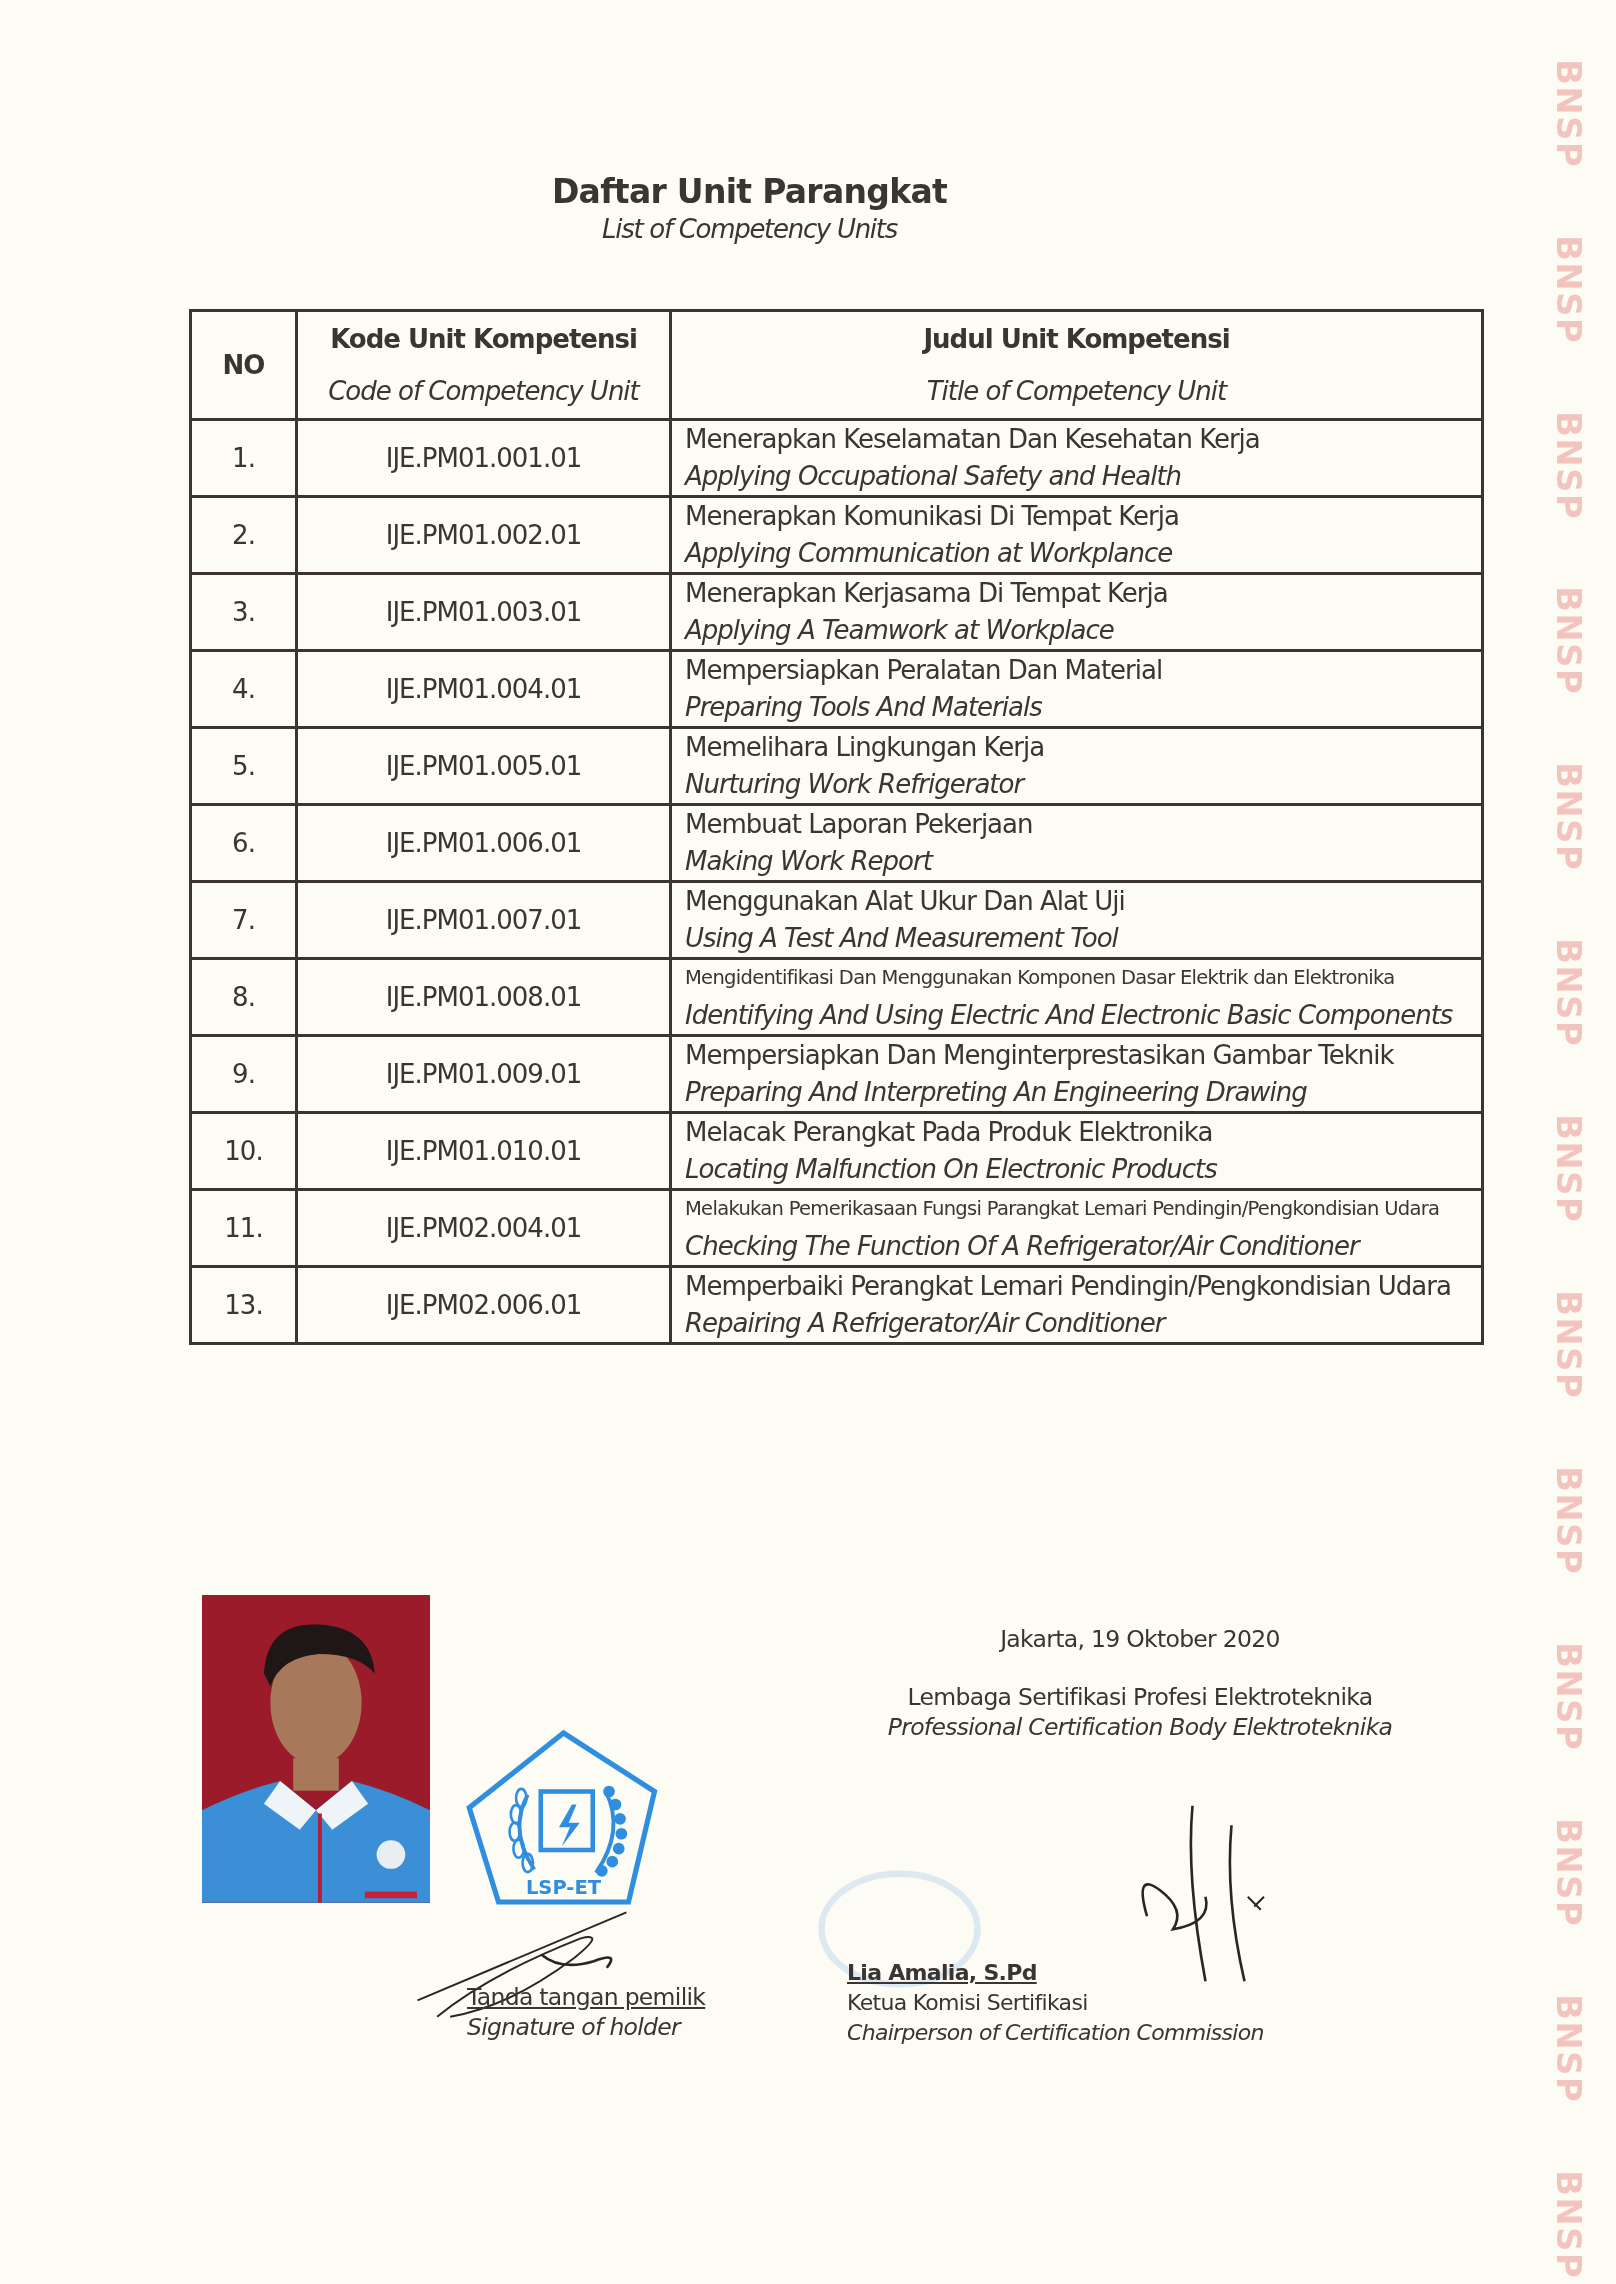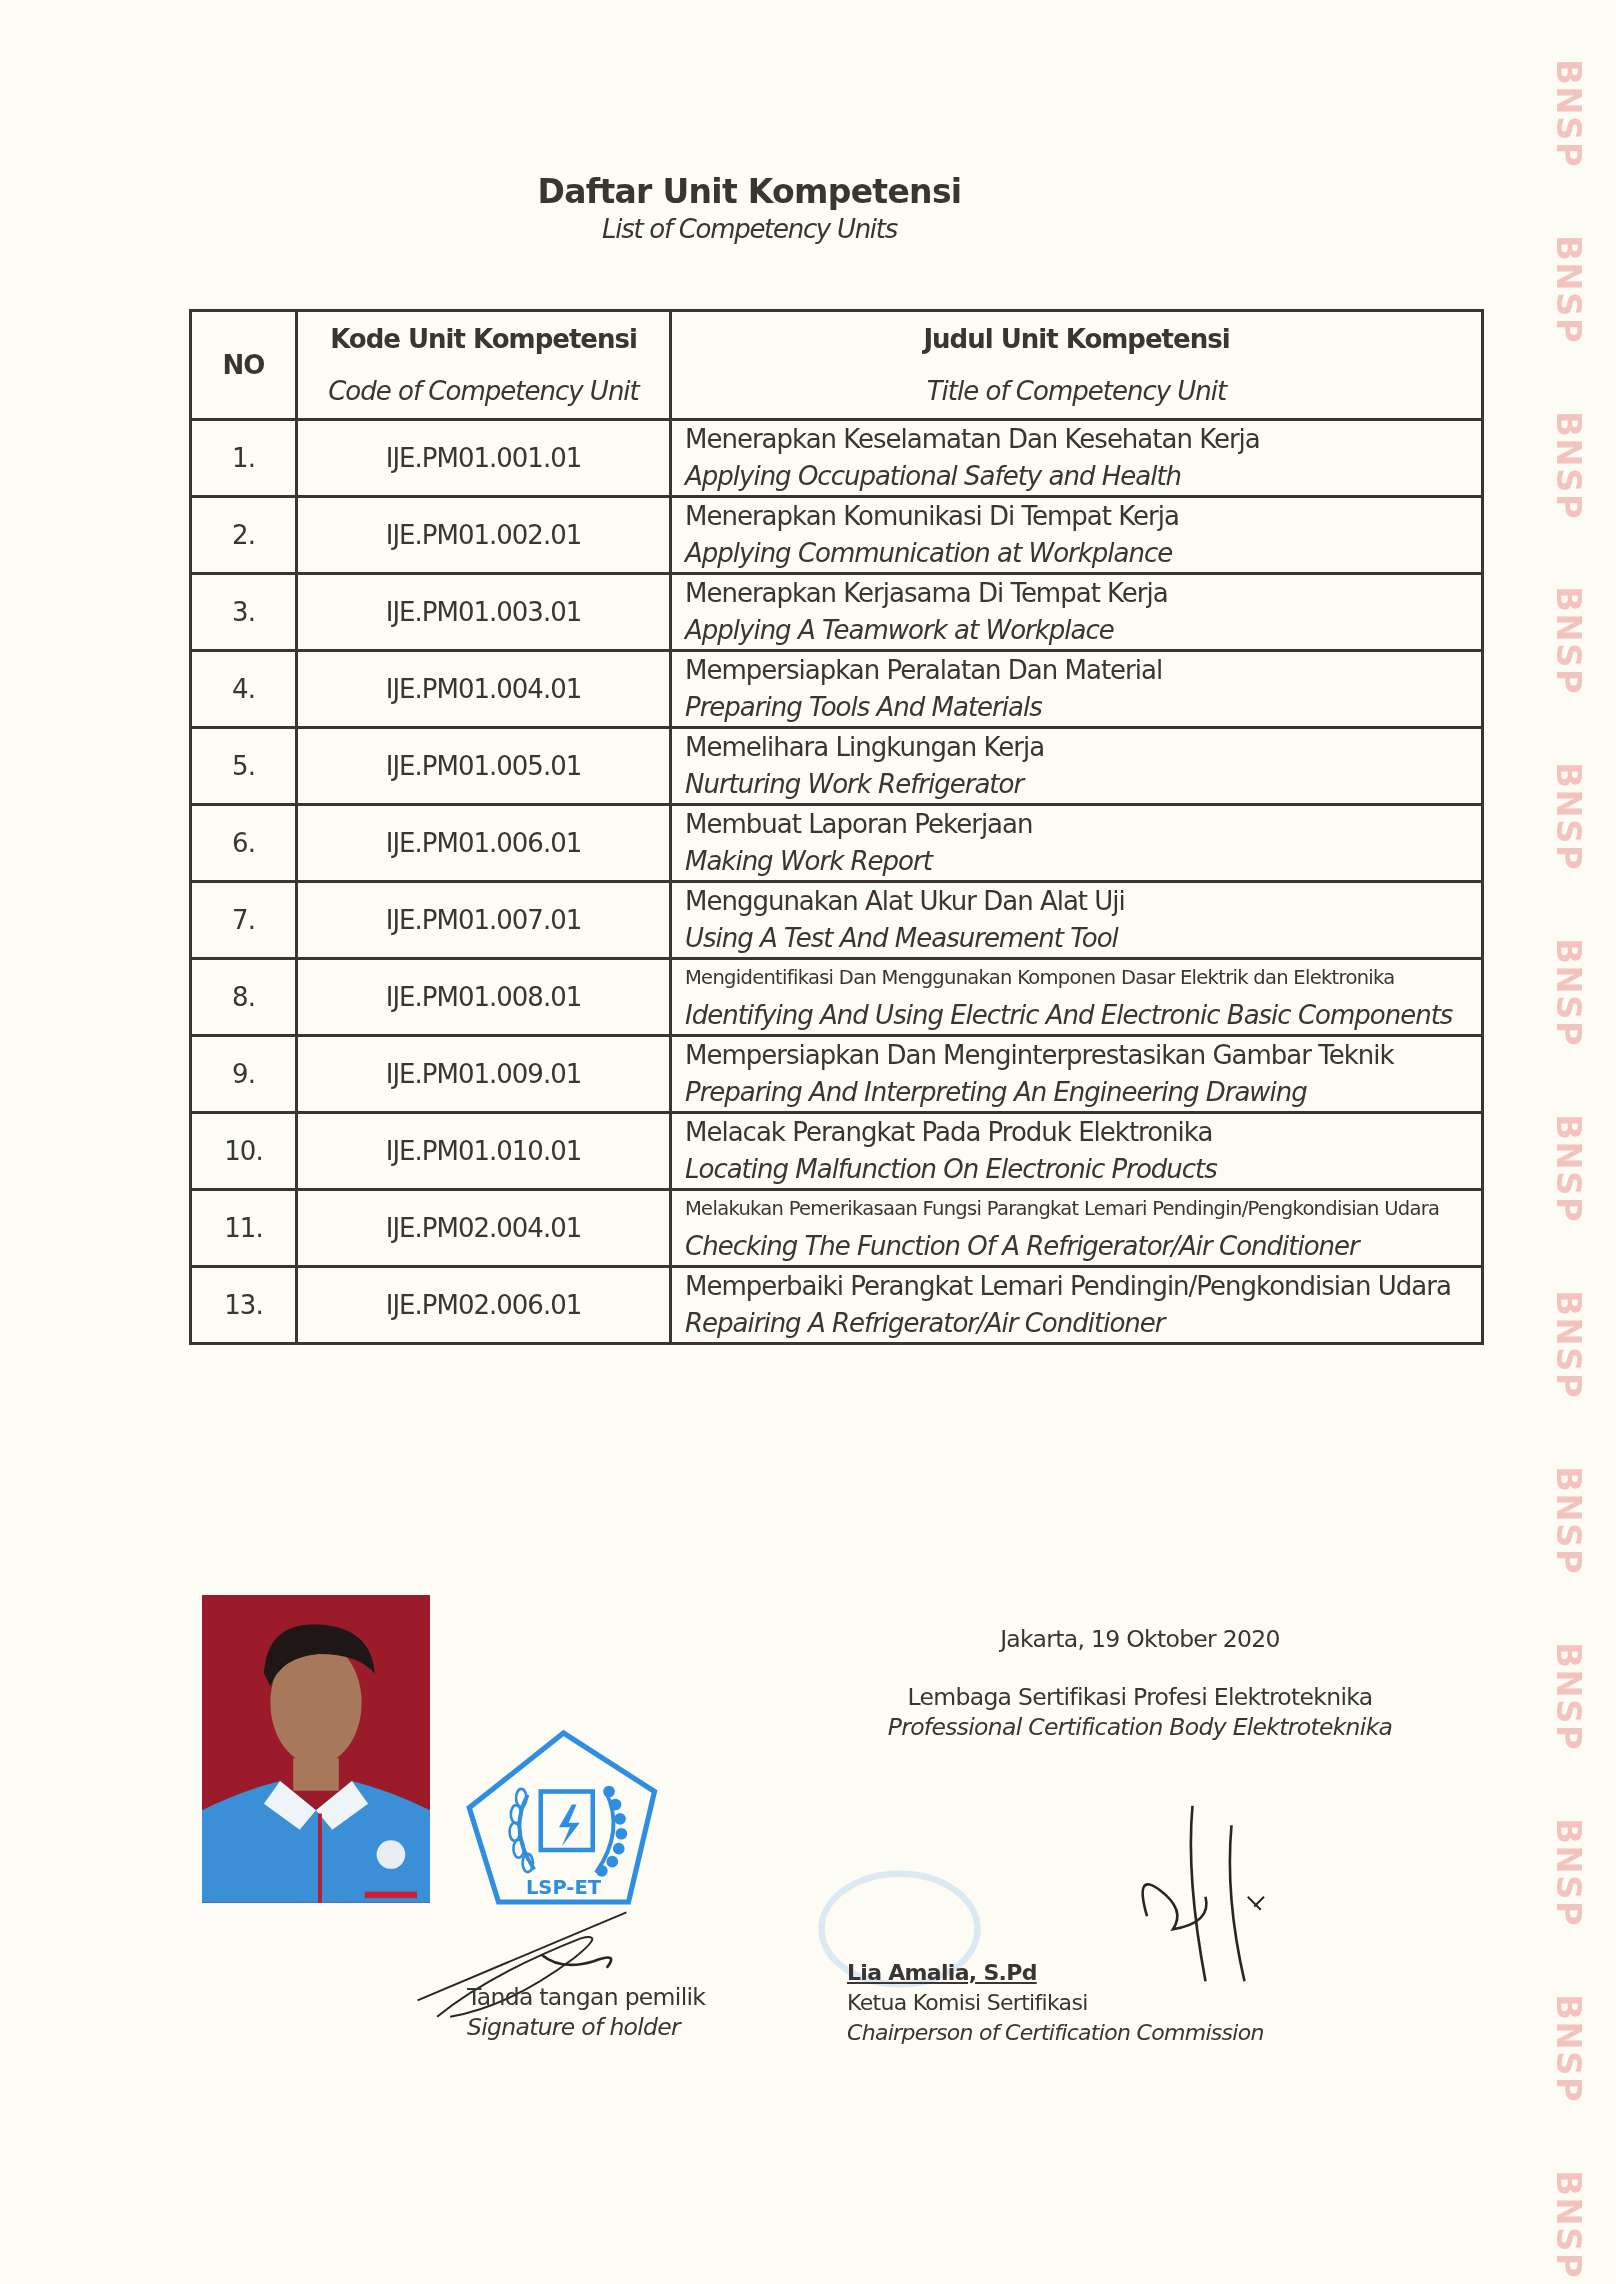--- a/index.html
+++ b/index.html
@@ -35,21 +35,21 @@
   .t-en { display: block; font-style: italic; line-height: 38px; }
   .t-id.small { font-size: 19.5px; letter-spacing: -0.7px; }
 
   .photo {
     position: absolute; left: 202px; top: 1595px; width: 228px; height: 308px;
     background: #9b1b2b; overflow: hidden;
   }
   .seal { position: absolute; left: 456px; top: 1720px; width: 215px; height: 195px; }
   .holder-sign { position: absolute; left: 411px; top: 1909px; width: 248px; height: 111px; }
   .holder-label { position: absolute; left: 467px; top: 1982px; width: 274px; text-align: left; font-size: 23.5px; letter-spacing: -0.7px; }
-  .holder-label .l1 { display: block; line-height: 30px; }
+  .holder-label .l1 { display: block; line-height: 30px; text-decoration: underline; }
   .holder-label .l2 { display: block; font-style: italic; line-height: 30px; }
 
   .right-block { position: absolute; left: 847px; top: 1623px; width: 586px; text-align: center; font-size: 23.5px; letter-spacing: -0.7px; }
   .right-block .date { line-height: 33px; }
   .right-block .org-id { line-height: 30px; margin-top: 26px; }
   .right-block .org-en { line-height: 30px; font-style: italic; }
 
   .chair-sign { position: absolute; left: 1108px; top: 1799px; width: 169px; height: 189px; }
   .faint-seal { position: absolute; left: 815px; top: 1864px; width: 169px; height: 130px; opacity: 0.25; }
   .chair-block { position: absolute; left: 847px; top: 1958px; width: 586px; text-align: left; font-size: 22px; letter-spacing: -0.7px; }
@@ -60,21 +60,21 @@
   .watermark {
     position: absolute; left: 1550px; width: 39px;
     font-size: 34px; font-weight: bold; color: #f3c3be;
     writing-mode: vertical-rl; letter-spacing: 1.3px;
   }
 </style>
 </head>
 <body>
 
 <div class="title-block" style="width:1499px;left:0;">
-  <div class="title-main">Daftar Unit Kompetensi</div>
+  <div class="title-main">Daftar Unit Parangkat</div>
   <div class="title-sub">List of Competency Units</div>
 </div>
 
 <table class="units">
   <thead>
     <tr class="hdr-row">
       <th class="col-no">
           <span class="hdr-bold">NO</span>
         </th>
       <th class="col-code">

